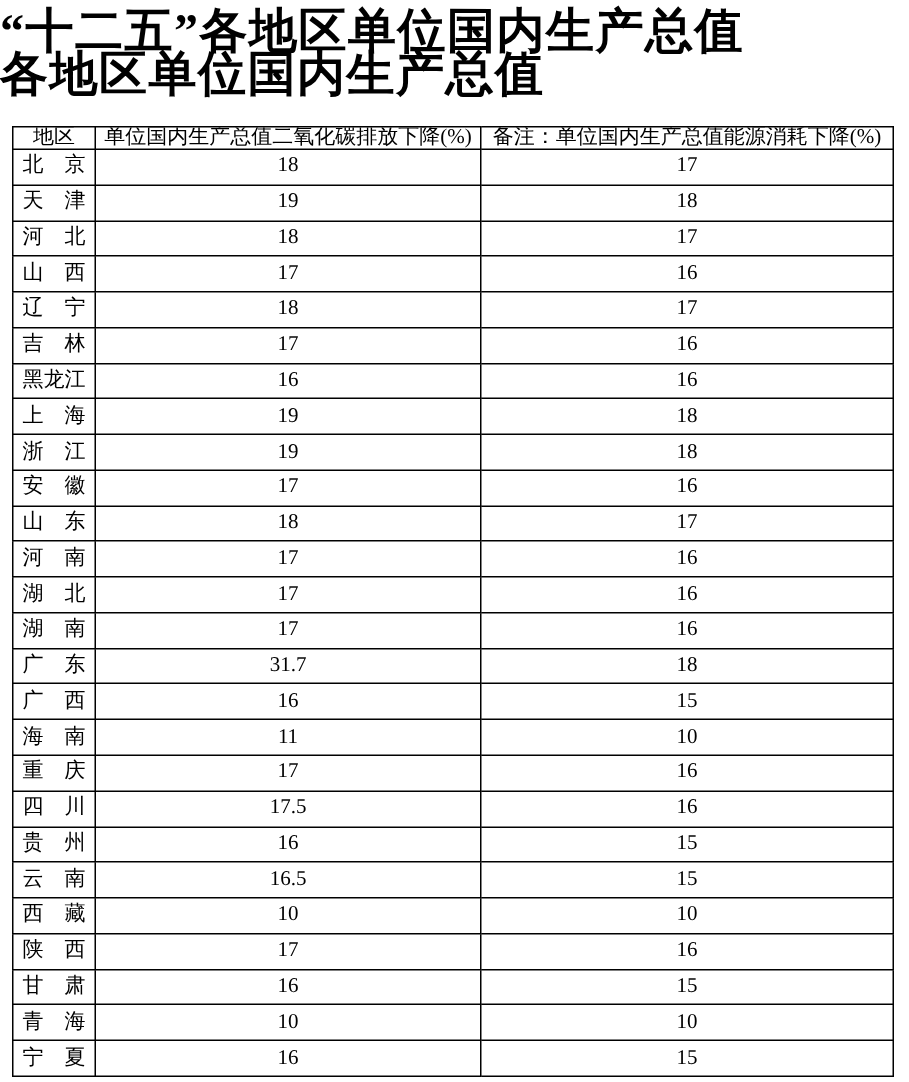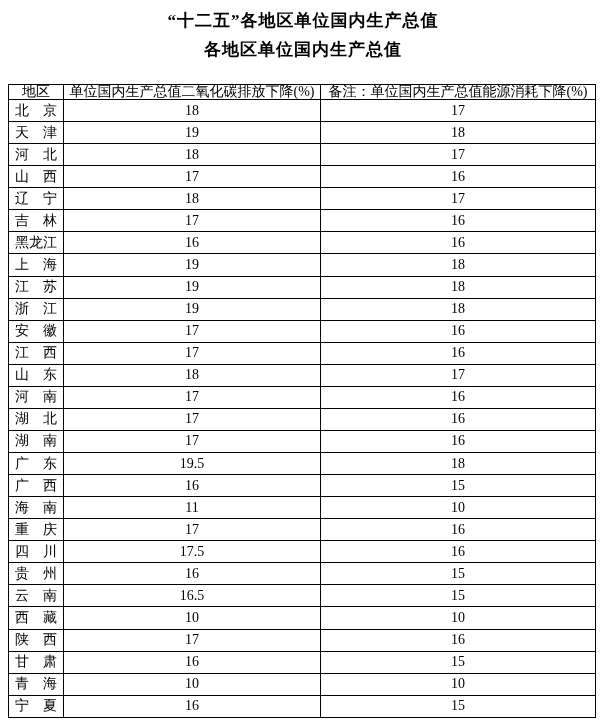--- a/index.html
+++ b/index.html
@@ -10,23 +10,23 @@
   body {
     width: 606px;
     height: 721px;
     position: relative;
     font-family: "Liberation Serif", "DejaVu Serif", serif;
     color: #000000;
     overflow: hidden;
   }
   .title {
     margin-top: 6px;
-    text-align: center;
+    text-align: left;
     font-weight: bold;
-    font-size: 17px;
+    font-size: 32px;
     line-height: 29px;
     letter-spacing: 1px;
   }
   table.targets {
     position: absolute;
     left: 8px;
     top: 84px;
     width: 587px;
     height: 634px;
     border-collapse: collapse;
@@ -114,40 +114,30 @@
     <td class="region">黑龙江</td>
     <td class="num">16</td>
     <td class="num">16</td>
   </tr>
       <tr>
     <td class="region">上　海</td>
     <td class="num">19</td>
     <td class="num">18</td>
   </tr>
       <tr>
-    <td class="region">江　苏</td>
-    <td class="num">19</td>
-    <td class="num">18</td>
-  </tr>
-      <tr>
     <td class="region">浙　江</td>
     <td class="num">19</td>
     <td class="num">18</td>
   </tr>
       <tr>
     <td class="region">安　徽</td>
     <td class="num">17</td>
     <td class="num">16</td>
   </tr>
       <tr>
-    <td class="region">江　西</td>
-    <td class="num">17</td>
-    <td class="num">16</td>
-  </tr>
-      <tr>
     <td class="region">山　东</td>
     <td class="num">18</td>
     <td class="num">17</td>
   </tr>
       <tr>
     <td class="region">河　南</td>
     <td class="num">17</td>
     <td class="num">16</td>
   </tr>
       <tr>
@@ -155,21 +145,21 @@
     <td class="num">17</td>
     <td class="num">16</td>
   </tr>
       <tr>
     <td class="region">湖　南</td>
     <td class="num">17</td>
     <td class="num">16</td>
   </tr>
       <tr>
     <td class="region">广　东</td>
-    <td class="num">19.5</td>
+    <td class="num">31.7</td>
     <td class="num">18</td>
   </tr>
       <tr>
     <td class="region">广　西</td>
     <td class="num">16</td>
     <td class="num">15</td>
   </tr>
       <tr>
     <td class="region">海　南</td>
     <td class="num">11</td>

